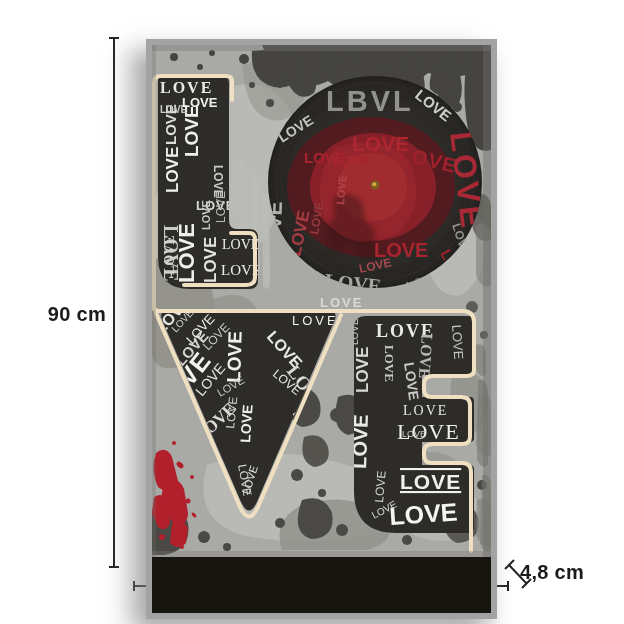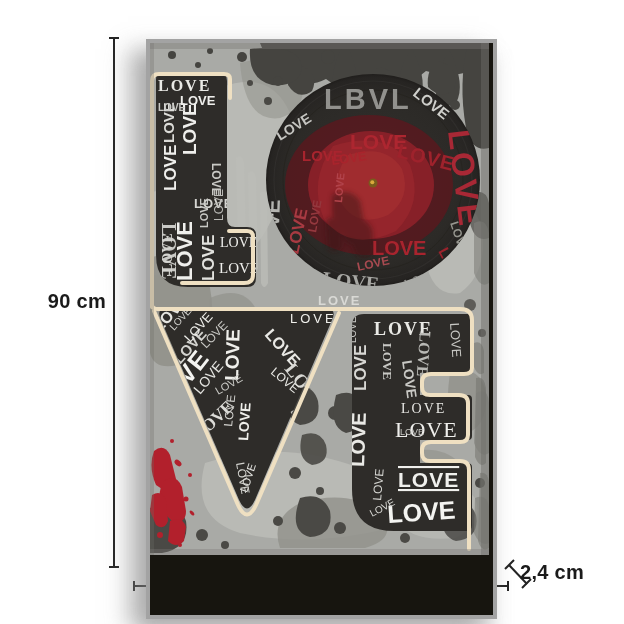--- a/index.html
+++ b/index.html
@@ -5,38 +5,38 @@
 .dim{position:absolute;color:#1b1b1b;font-weight:bold;font-size:20px;letter-spacing:.3px}
 .ln{position:absolute;background:#242424}
 </style></head><body>
 
 <div class="ln" style="left:113px;top:38px;width:2px;height:529px"></div>
 
 <div class="ln" style="left:109px;top:37px;width:10px;height:2px"></div>
 
 <div class="ln" style="left:109px;top:566px;width:10px;height:2px"></div>
 
-<div class="dim" style="left:30px;top:290px;width:76px;text-align:right">90 cm</div>
+<div class="dim" style="left:30px;top:303px;width:76px;text-align:right">90 cm</div>
 
 <div class="ln" style="left:134px;top:585px;width:374px;height:2px"></div>
 
 <div class="ln" style="left:133px;top:581px;width:2px;height:10px"></div>
 
 <div class="ln" style="left:507px;top:581px;width:2px;height:10px"></div>
 
 <div class="dim" style="left:294px;top:588px">70 cm</div>
 
 <svg style="position:absolute;left:495px;top:550px" width="60" height="50" viewBox="0 0 60 50">
 <path d="M14 15 L32 34" stroke="#242424" stroke-width="2" fill="none"></path>
 <path d="M10 19 L19 10 M27 38 L36 29" stroke="#242424" stroke-width="2" fill="none"></path>
 </svg>
 
-<div class="dim" style="left:520px;top:561px">2,4 cm</div>
-
-<div style="position:absolute;left:146px;top:39px;width:351px;height:580px;box-sizing:border-box;background:#17150f;border:4px solid #a3a3a3;box-shadow:-18px 10px 22px rgba(125,125,125,.5), -4px 16px 18px rgba(150,150,150,.38)">
+<div class="dim" style="left:520px;top:561px">4,8 cm</div>
+
+<div style="position:absolute;left:146px;top:39px;width:351px;height:580px;box-sizing:border-box;background:#17150f;border:6px solid #a3a3a3;box-shadow:-18px 10px 22px rgba(125,125,125,.5), -4px 16px 18px rgba(150,150,150,.38)">
 
 <svg width="339" height="512" viewBox="0 0 339 512" style="display:block">
 <defs>
 <radialGradient id="discg" cx="50%" cy="50%" r="50%">
   <stop offset="0%" stop-color="#33312e"></stop>
   <stop offset="80%" stop-color="#2c2a27"></stop>
   <stop offset="97%" stop-color="#262422"></stop>
   <stop offset="100%" stop-color="#201e1c"></stop>
 </radialGradient>
 <filter id="blur2">

